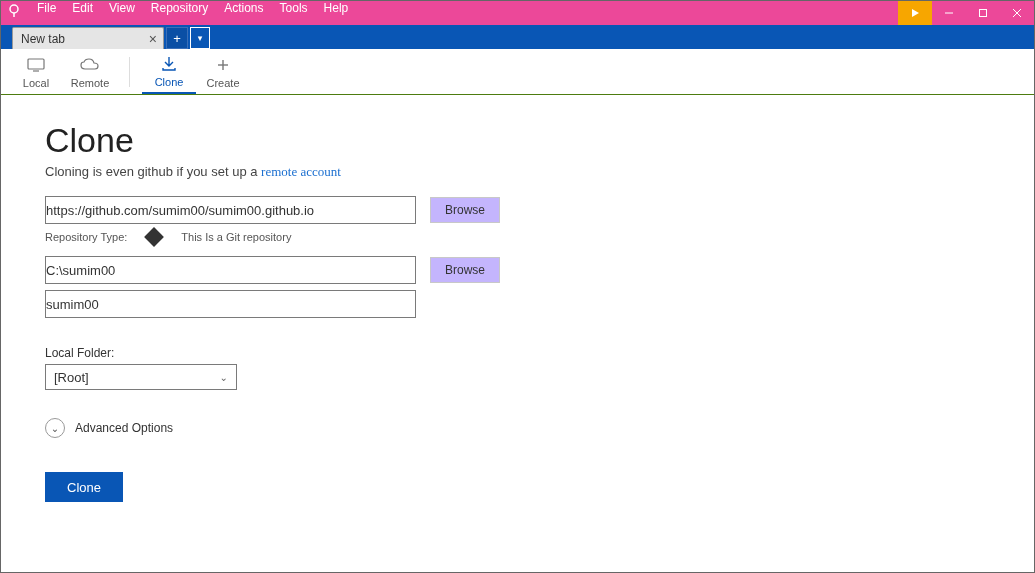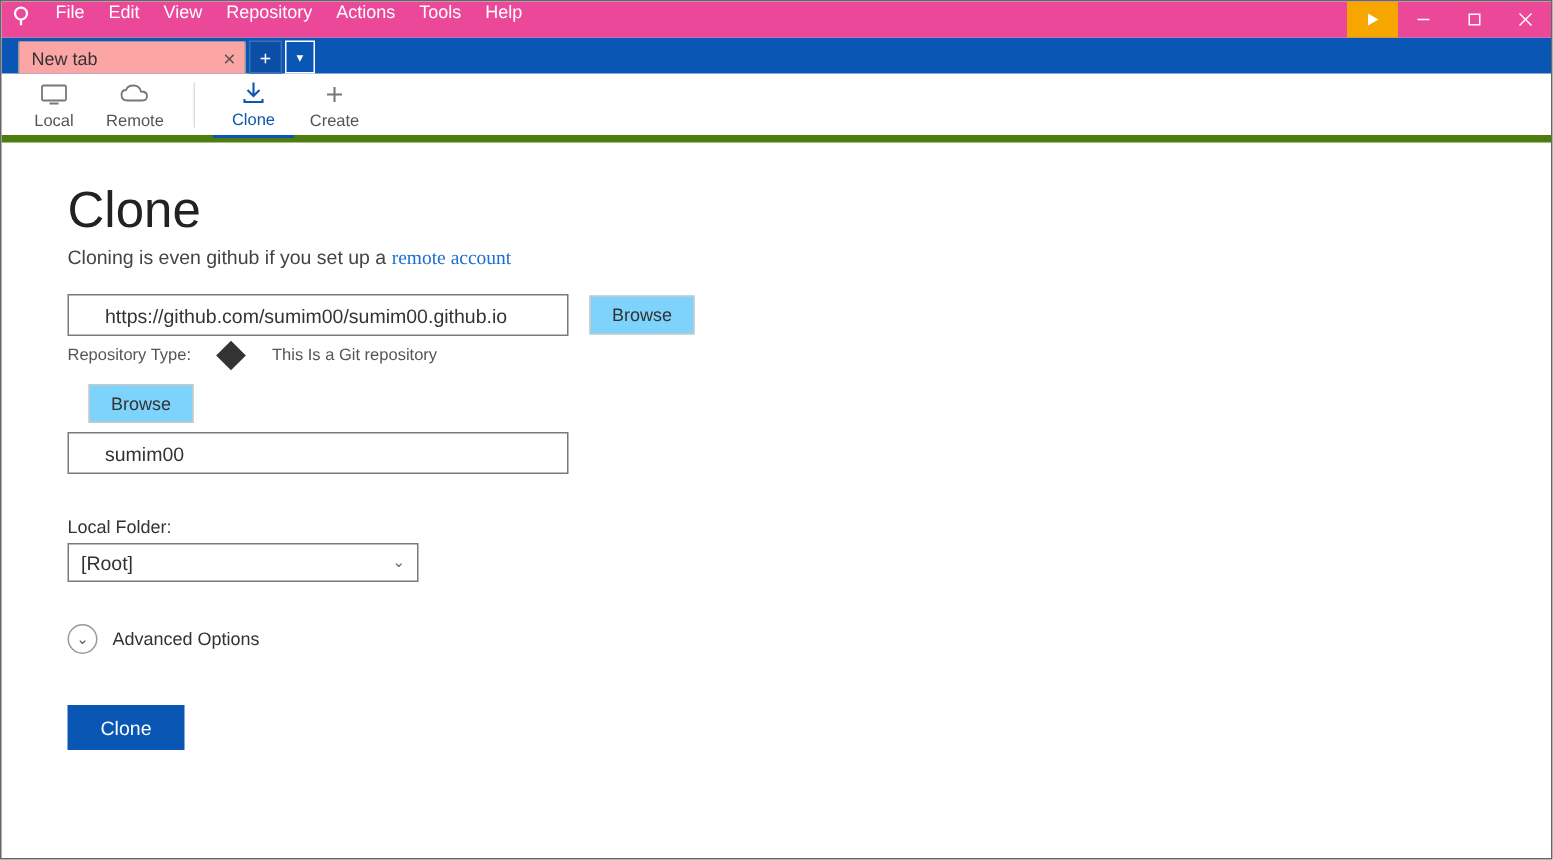--- a/index.html
+++ b/index.html
@@ -6,45 +6,45 @@
   body { font-family: "Segoe UI", Tahoma, sans-serif; font-size: 13px; color: #333; background: #fff; width: 1035px; height: 573px; overflow: hidden; border: 1px solid #666; }
   
   .menubar { background: #ec4899; height: 24px; display: flex; align-items: flex-start; padding: 0 4px; color: #fff; font-size: 12px; position: relative; }
   .menubar .logo { width: 18px; height: 18px; margin-right: 6px; display: flex; align-items: center; justify-content: center; }
   .menubar .menu-item { padding: 0 8px; cursor: default; }
   .menubar .window-controls { position: absolute; right: 0; top: 0; height: 24px; display: flex; }
   .menubar .win-btn { width: 34px; height: 24px; display: flex; align-items: center; justify-content: center; }
   .play-btn { background: #f7a600; width: 34px; }
   
   .tabbar { background: #0956b5; height: 24px; display: flex; align-items: flex-end; padding-left: 11px; }
-  .tab { background: #fca5a5; border: 1px solid #999; border-bottom: none; height: 22px; width: 152px; display: flex; align-items: center; padding: 0 6px 0 8px; font-size: 12px; color: #333; border-radius: 2px 2px 0 0; }
+  .tab { background: #e5e5e5; border: 1px solid #999; border-bottom: none; height: 22px; width: 152px; display: flex; align-items: center; padding: 0 6px 0 8px; font-size: 12px; color: #333; border-radius: 2px 2px 0 0; }
   .tab .tab-close { margin-left: auto; font-size: 14px; color: #555; }
   .tab-add { width: 22px; height: 22px; background: #0a4fa5; border: 1px solid #3a6fb8; display: flex; align-items: center; justify-content: center; color: #fff; margin-left: 2px; }
   .tab-dd { width: 20px; height: 22px; border: 1px solid #fff; display: flex; align-items: center; justify-content: center; color: #fff; margin-left: 2px; font-size: 9px; }
   
-  .toolbar { height: 46px; border-bottom: 5px solid #4d7c0f; display: flex; align-items: center; padding-left: 8px; }
+  .toolbar { height: 46px; border-bottom: 1px solid #4d7c0f; display: flex; align-items: center; padding-left: 8px; }
   .tool-group { display: flex; }
   .tool-btn { width: 54px; height: 44px; display: flex; flex-direction: column; align-items: center; justify-content: center; gap: 2px; color: #555; font-size: 11px; }
   .tool-btn .ico { height: 20px; display: flex; align-items: center; justify-content: center; }
   .tool-btn.active { color: #0956b5; border-bottom: 2px solid #0956b5; }
   .tool-sep { width: 1px; height: 30px; background: #ddd; margin: 0 12px; }
   
   .content { padding: 26px 44px; }
   .title { font-size: 34px; font-weight: 300; color: #222; margin-bottom: 4px; }
   .subtitle { font-size: 13px; color: #444; margin-bottom: 16px; }
   .subtitle a { color: #1b6fd0; text-decoration: none; font-family: Liberation Serif, serif; }
   
   .row { display: flex; align-items: center; margin-bottom: 6px; }
-  .input { width: 334px; height: 28px; border: 1px solid #7a7a7a; padding: 0 24px; font-size: 13px; color: #333; font-family: inherit; }
-  .browse { width: 70px; height: 26px; background: #7dd3fc; border: 1px solid #c8c8c8; margin-left: 14px; font-size: 12px; color: #333; cursor: default; }
+  .input { width: 371px; height: 28px; border: 1px solid #7a7a7a; padding: 0 0; font-size: 13px; color: #333; font-family: inherit; }
+  .browse { width: 70px; height: 26px; background: #c4b5fd; border: 1px solid #c8c8c8; margin-left: 14px; font-size: 12px; color: #333; cursor: default; }
   .repo-type { font-size: 11px; color: #555; margin-bottom: 12px; display: flex; align-items: center; gap: 20px; }
   .repo-type .git-badge { width: 14px; height: 14px; background: #333; transform: rotate(45deg); display: inline-block; }
   
   .label { font-size: 12px; color: #333; margin-top: 28px; margin-bottom: 4px; }
-  .select { width: 234px; height: 26px; border: 1px solid #7a7a7a; padding: 0 8px; display: flex; align-items: center; justify-content: space-between; font-size: 13px; }
+  .select { width: 192px; height: 26px; border: 1px solid #7a7a7a; padding: 0 8px; display: flex; align-items: center; justify-content: space-between; font-size: 13px; }
   .select .chev { font-size: 10px; color: #666; }
   
   .adv { display: flex; align-items: center; gap: 10px; margin-top: 28px; font-size: 12px; color: #333; }
   .adv .circ { width: 20px; height: 20px; border: 1px solid #999; border-radius: 50%; display: flex; align-items: center; justify-content: center; font-size: 10px; color: #555; }
   
   .clone-btn { margin-top: 34px; width: 78px; height: 30px; background: #0956b5; color: #fff; border: none; font-size: 13px; }
 </style>
 </head>
 <body>
 
@@ -148,20 +148,21 @@
     <input class="input" value="https://github.com/sumim00/sumim00.github.io" style="">
     <button class="browse">Browse</button>
   </div>
   <div class="repo-type">
     <span>Repository Type:</span>
     <span class="git-badge"></span>
     <span>This Is a Git repository</span>
   </div>
 
   <div class="row">
+    <input class="input" value="C:\sumim00" style="">
     <button class="browse">Browse</button>
   </div>
 
   <div class="row" style="margin-top:4px;">
     <input class="input" value="sumim00" style="">
   </div>
 
   <div class="label">Local Folder:</div>
   <div class="select">
     <span>[Root]</span>

